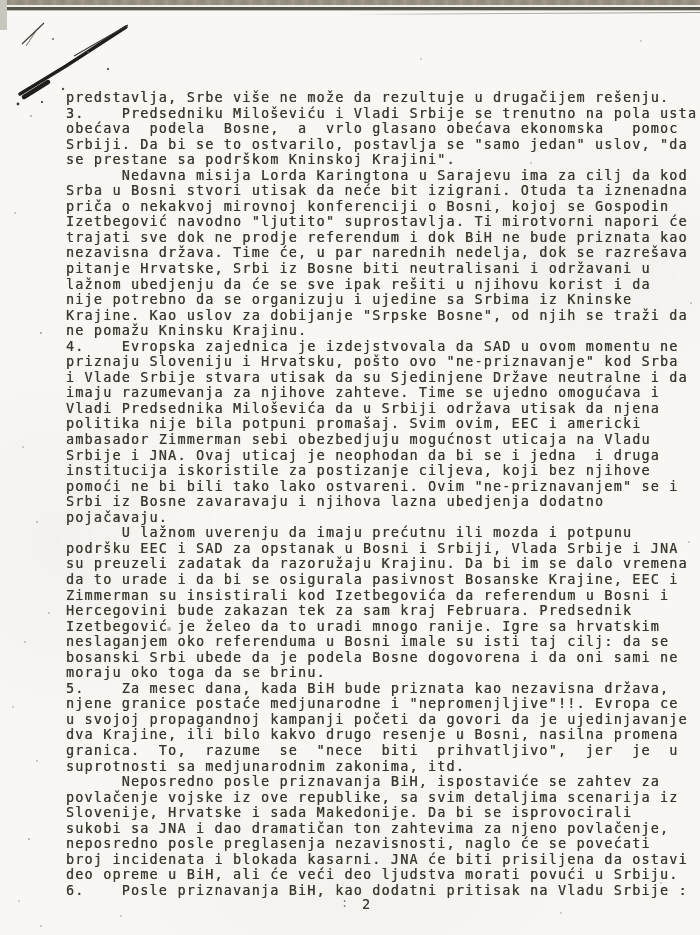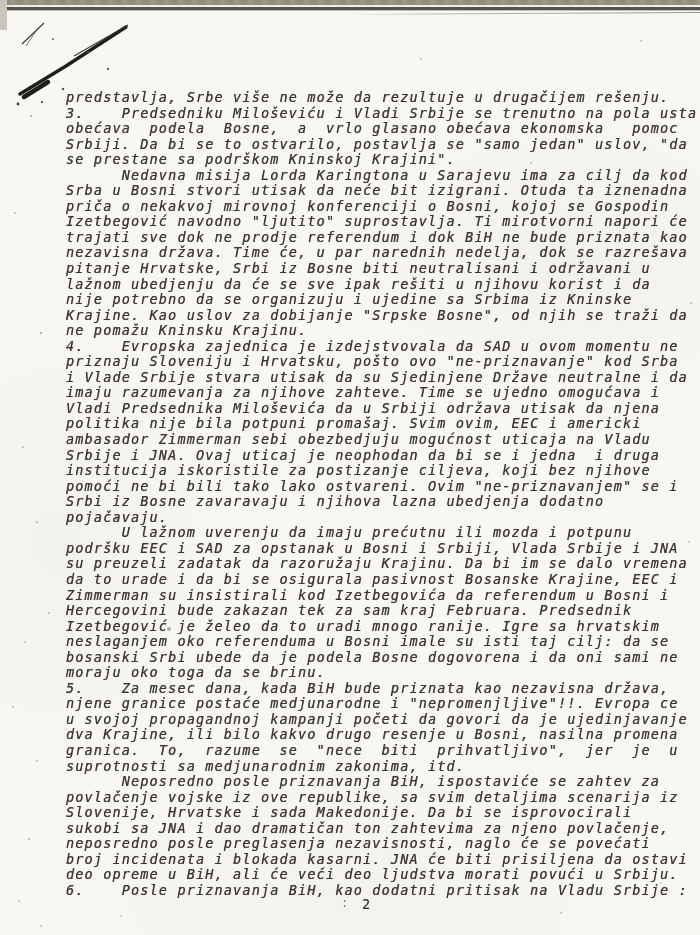--- a/index.html
+++ b/index.html
@@ -28,21 +28,20 @@
   .edge-left-notch{position:absolute;top:0;left:0;width:7px;height:30px;background:#c9c7bd;}
 
   .scratch{position:absolute;top:14px;left:8px;}
 
   .text-block{
     position:absolute;top:90px;left:66px;width:632px;
     color:#3b372f;
     font-size:13.4px;line-height:15.55px;letter-spacing:1.22px;
     white-space:pre;
     text-shadow:0.3px 0.3px 0.4px rgba(59,55,47,0.55), 0 0 0.7px rgba(59,55,47,0.35);
-    font-style:italic;
   }
   .text-block .line{height:15.55px;}
 
   .page-number{
     position:absolute;top:897px;left:362px;
     color:#3b372f;font-size:13.4px;letter-spacing:1.22px;
     text-shadow:0.3px 0.3px 0.4px rgba(59,55,47,0.55);
   }
   .pn-mark{position:absolute;top:896px;left:341px;color:#7b776c;font-size:12px;}
 

